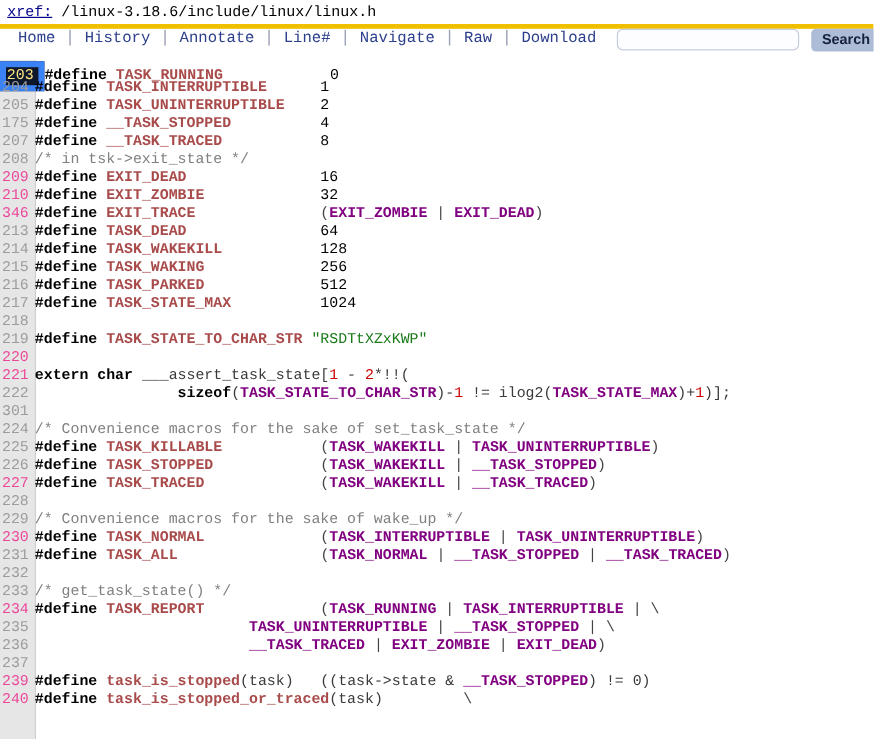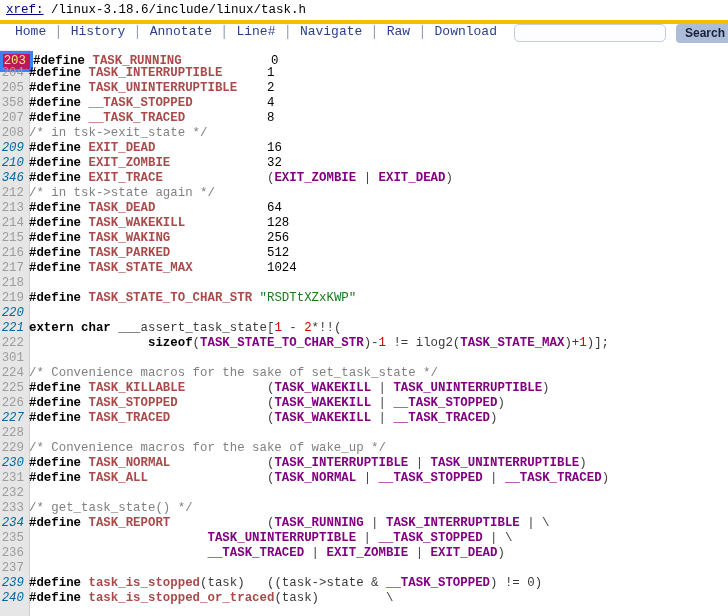--- a/index.html
+++ b/index.html
@@ -111,45 +111,45 @@
   }
   .lnum {
     display: inline-block;
     width: 24px;
     text-align: right;
     padding-right: 5px;
     color: #9c9c9c;
     background: transparent;
     text-decoration: none;
   }
-  .lnum.visited { color: #0369a1; font-style: italic; }
+  .lnum.visited { color: #ec4899; }
   .lnum.current {
-    background: #be185d;
+    background: #0f172a;
     color: #ffe680;
-    border: 3px solid #3b82f6;
+    border: 5px solid #3b82f6;
     padding-right: 4px;
     width: 23px;
   }
 
   
   .kw      { color: #000000; font-weight: bold; }      
   .defname { color: #a94b4b; font-weight: bold; }      
   .ref     { color: #800080; font-weight: bold; }      
   .num     { color: #000000; }                          
   .numlit  { color: #cc0000; }                          
   .str     { color: #1a7a1a; }                          
   .cmt     { color: #808080; }                          
   .plain   { color: #3a3a3a; }                          
   .punct   { color: #444444; }
 </style>
 </head>
 <body>
 
 <div id="header-bar">
-  <a href="#" id="xref-link">xref:</a><span id="xref-path"> /linux-3.18.6/include/linux/task.h</span>
+  <a href="#" id="xref-link">xref:</a><span id="xref-path"> /linux-3.18.6/include/linux/linux.h</span>
 </div>
 
 <div id="gold-rule"></div>
 
 <div id="menu-bar">
   <a class="menu-item" href="#">Home</a>
   <span class="menu-sep">|</span>
   <a class="menu-item" href="#">History</a>
   <span class="menu-sep">|</span>
   <a class="menu-item" href="#">Annotate</a>
@@ -166,27 +166,26 @@
   <button id="search-button">Search</button>
 
 </div>
 
 <div id="code-area">
   <div id="gutter-strip"></div>
   <div id="code-lines">
       <div class="code-line"><a href="#" class="lnum current">203</a><span class="kw">#define </span><span class="defname">TASK_RUNNING</span><span class="plain">            </span><span class="num">0</span></div>
       <div class="code-line"><a href="#" class="lnum">204</a><span class="kw">#define </span><span class="defname">TASK_INTERRUPTIBLE</span><span class="plain">      </span><span class="num">1</span></div>
       <div class="code-line"><a href="#" class="lnum">205</a><span class="kw">#define </span><span class="defname">TASK_UNINTERRUPTIBLE</span><span class="plain">    </span><span class="num">2</span></div>
-      <div class="code-line"><a href="#" class="lnum">358</a><span class="kw">#define </span><span class="defname">__TASK_STOPPED</span><span class="plain">          </span><span class="num">4</span></div>
+      <div class="code-line"><a href="#" class="lnum">175</a><span class="kw">#define </span><span class="defname">__TASK_STOPPED</span><span class="plain">          </span><span class="num">4</span></div>
       <div class="code-line"><a href="#" class="lnum">207</a><span class="kw">#define </span><span class="defname">__TASK_TRACED</span><span class="plain">           </span><span class="num">8</span></div>
       <div class="code-line"><a href="#" class="lnum">208</a><span class="cmt">/* in tsk-&gt;exit_state */</span></div>
       <div class="code-line"><a href="#" class="lnum visited">209</a><span class="kw">#define </span><span class="defname">EXIT_DEAD</span><span class="plain">               </span><span class="num">16</span></div>
       <div class="code-line"><a href="#" class="lnum visited">210</a><span class="kw">#define </span><span class="defname">EXIT_ZOMBIE</span><span class="plain">             </span><span class="num">32</span></div>
       <div class="code-line"><a href="#" class="lnum visited">346</a><span class="kw">#define </span><span class="defname">EXIT_TRACE</span><span class="plain">              </span><span class="punct">(</span><span class="ref">EXIT_ZOMBIE</span><span class="punct"> | </span><span class="ref">EXIT_DEAD</span><span class="punct">)</span></div>
-      <div class="code-line"><a href="#" class="lnum">212</a><span class="cmt">/* in tsk-&gt;state again */</span></div>
       <div class="code-line"><a href="#" class="lnum">213</a><span class="kw">#define </span><span class="defname">TASK_DEAD</span><span class="plain">               </span><span class="num">64</span></div>
       <div class="code-line"><a href="#" class="lnum">214</a><span class="kw">#define </span><span class="defname">TASK_WAKEKILL</span><span class="plain">           </span><span class="num">128</span></div>
       <div class="code-line"><a href="#" class="lnum">215</a><span class="kw">#define </span><span class="defname">TASK_WAKING</span><span class="plain">             </span><span class="num">256</span></div>
       <div class="code-line"><a href="#" class="lnum">216</a><span class="kw">#define </span><span class="defname">TASK_PARKED</span><span class="plain">             </span><span class="num">512</span></div>
       <div class="code-line"><a href="#" class="lnum">217</a><span class="kw">#define </span><span class="defname">TASK_STATE_MAX</span><span class="plain">          </span><span class="num">1024</span></div>
       <div class="code-line"><a href="#" class="lnum">218</a></div>
       <div class="code-line"><a href="#" class="lnum">219</a><span class="kw">#define </span><span class="defname">TASK_STATE_TO_CHAR_STR</span><span class="plain"> </span><span class="str">"RSDTtXZxKWP"</span></div>
       <div class="code-line"><a href="#" class="lnum visited">220</a></div>
       <div class="code-line"><a href="#" class="lnum visited">221</a><span class="kw">extern char </span><span class="plain">___assert_task_state[</span><span class="numlit">1</span><span class="plain"> - </span><span class="numlit">2</span><span class="plain">*!!(</span></div>
       <div class="code-line"><a href="#" class="lnum">222</a><span class="plain">                </span><span class="kw">sizeof</span><span class="plain">(</span><span class="ref">TASK_STATE_TO_CHAR_STR</span><span class="plain">)-</span><span class="numlit">1</span><span class="plain"> != ilog2(</span><span class="ref">TASK_STATE_MAX</span><span class="plain">)+</span><span class="numlit">1</span><span class="plain">)];</span></div>

